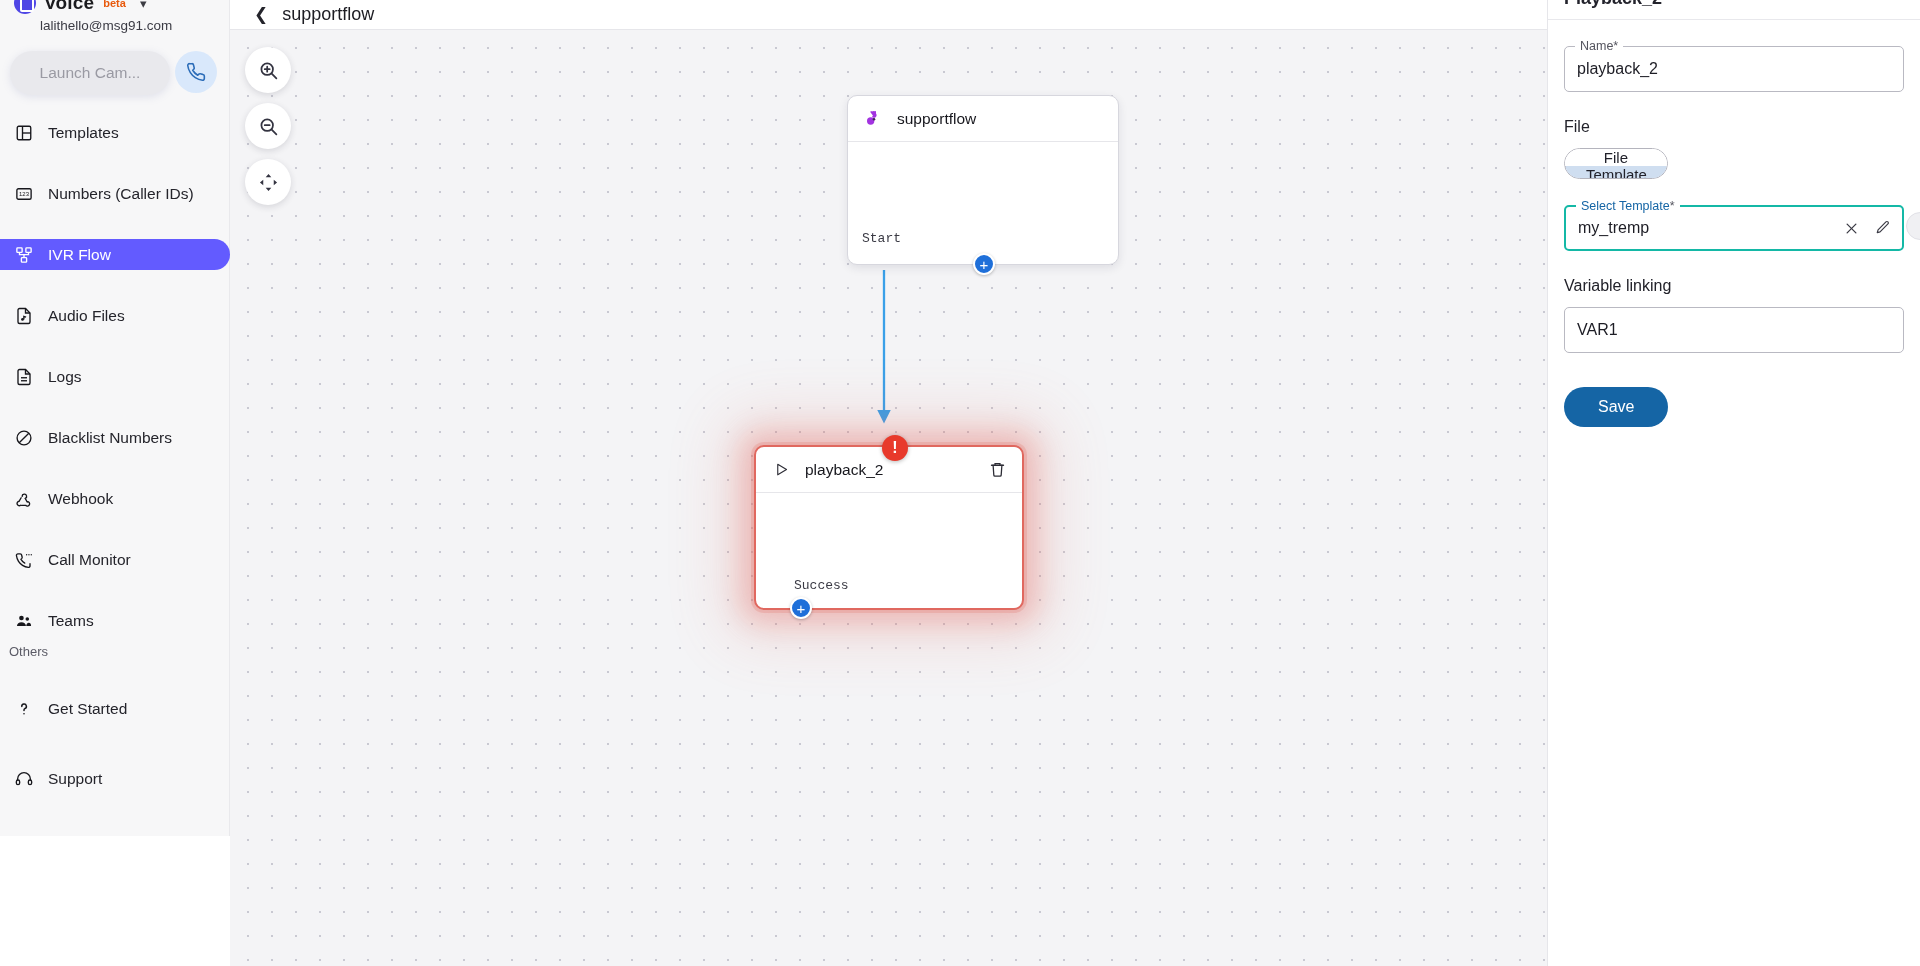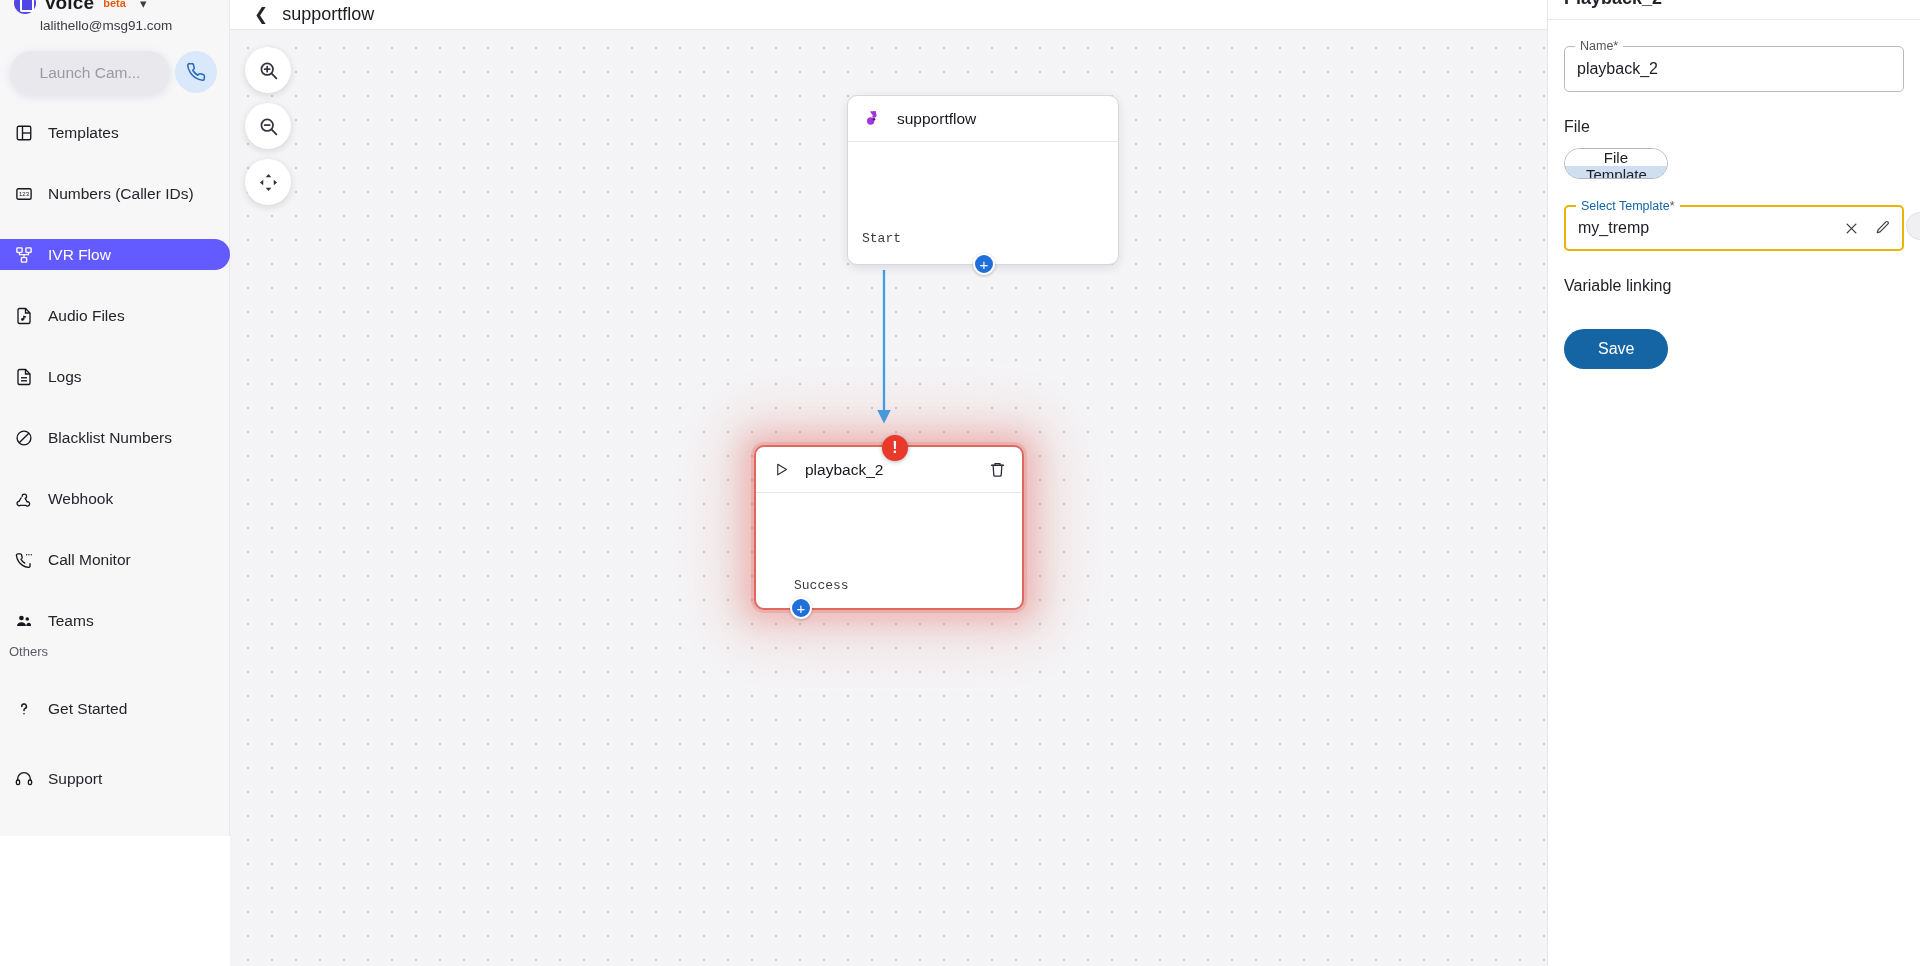--- a/index.html
+++ b/index.html
@@ -177,21 +177,21 @@
   .field > .legend {
     position: absolute; left: 10px; top: -8px; background: #fff;
     padding: 0 5px; font-size: 12.5px; color: #55555f;
   }
   .field > .legend .req { color: #55555f; }
   .field input {
     width: 100%; height: 100%; border: none; outline: none;
     background: transparent; padding: 0 12px;
     font-family: inherit; font-size: 16px; color: #1d1d25;
   }
-  .field.focused { border: 2px solid #eab308; }
+  .field.focused { border: 2px solid #14b8a6; }
   .field.focused > .legend { color: #1565a5; }
   .field.has-actions input { padding-right: 72px; }
   .field-actions {
     position: absolute; right: 8px; top: 0; height: 100%;
     display: flex; align-items: center; gap: 10px;
   }
   .icon-btn {
     width: 22px; height: 22px; cursor: pointer; color: #3a3a44;
     display: flex; align-items: center; justify-content: center;
   }
@@ -503,18 +503,21 @@
           </span>
           <span class="icon-btn">
             <svg width="16" height="16" viewBox="0 0 24 24" fill="none" stroke="currentColor" stroke-width="1.8" stroke-linecap="round" stroke-linejoin="round">
               <path d="M16.4 2.9a2.1 2.1 0 0 1 3 3L7.6 17.7 3.4 18.9l1.2-4.2z"></path>
             </svg>
           </span>
         </span>
       </div>
 
       <div class="label-block">Variable linking</div>
+      <div class="field" style="margin-top:12px;">
+        <input type="text" value="VAR1" style="">
+      </div>
 
       <button class="save-btn">Save</button>
     </aside>
 
   </div>
 </div>
 
 </body></html>

